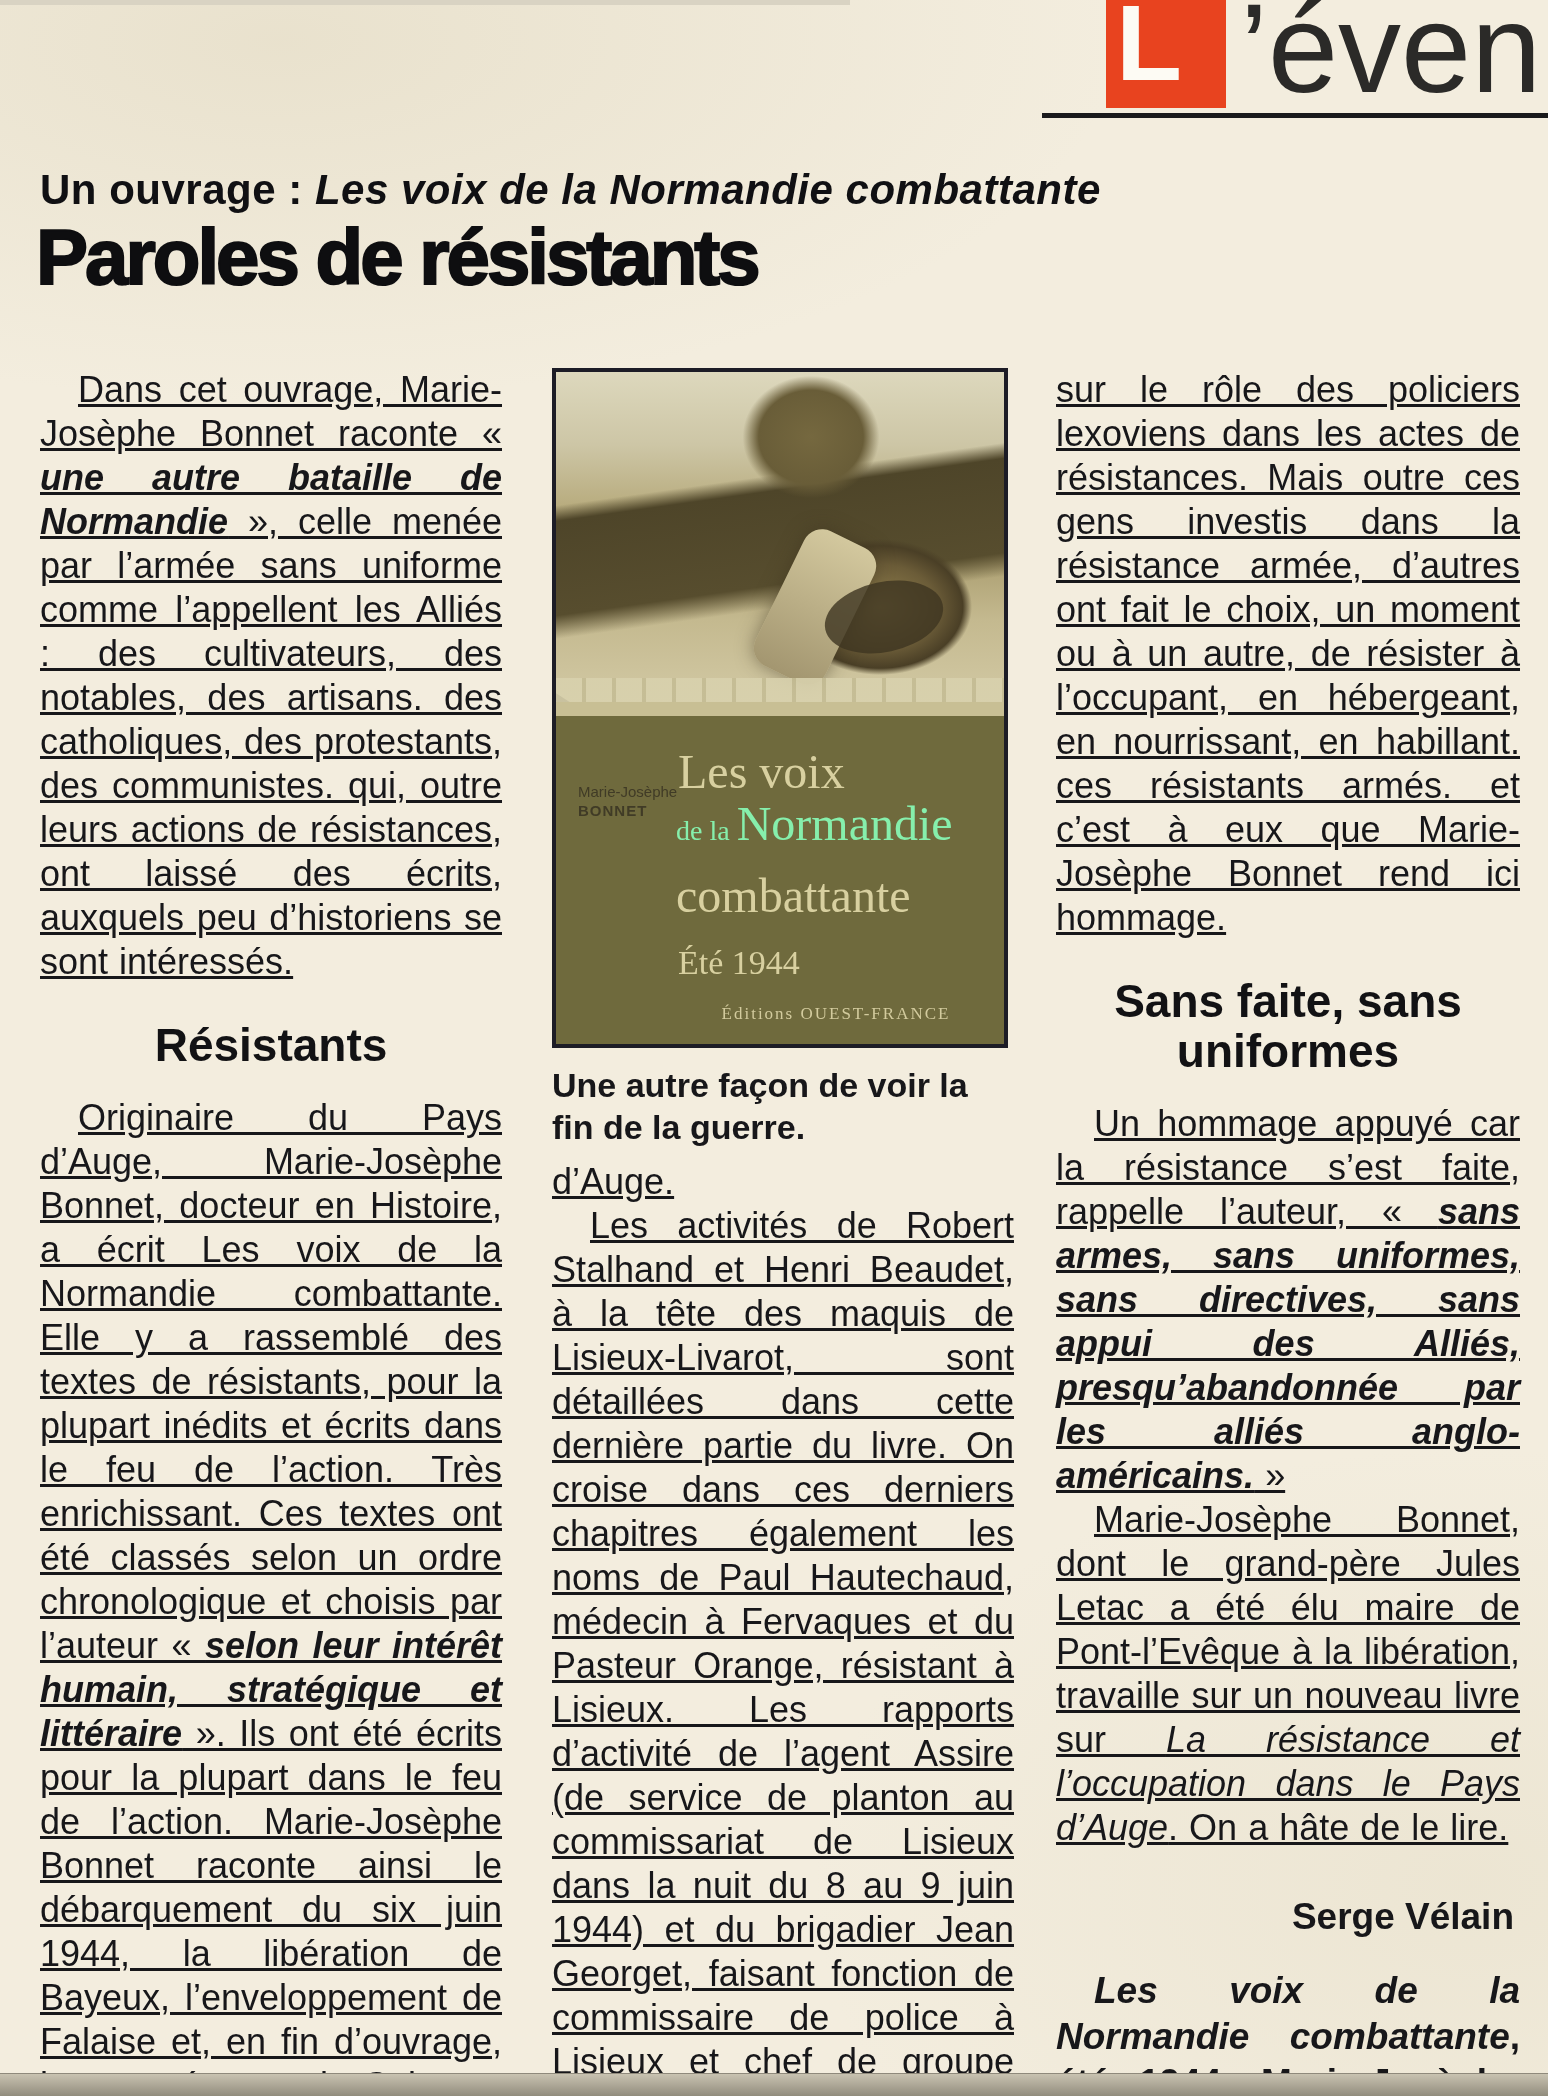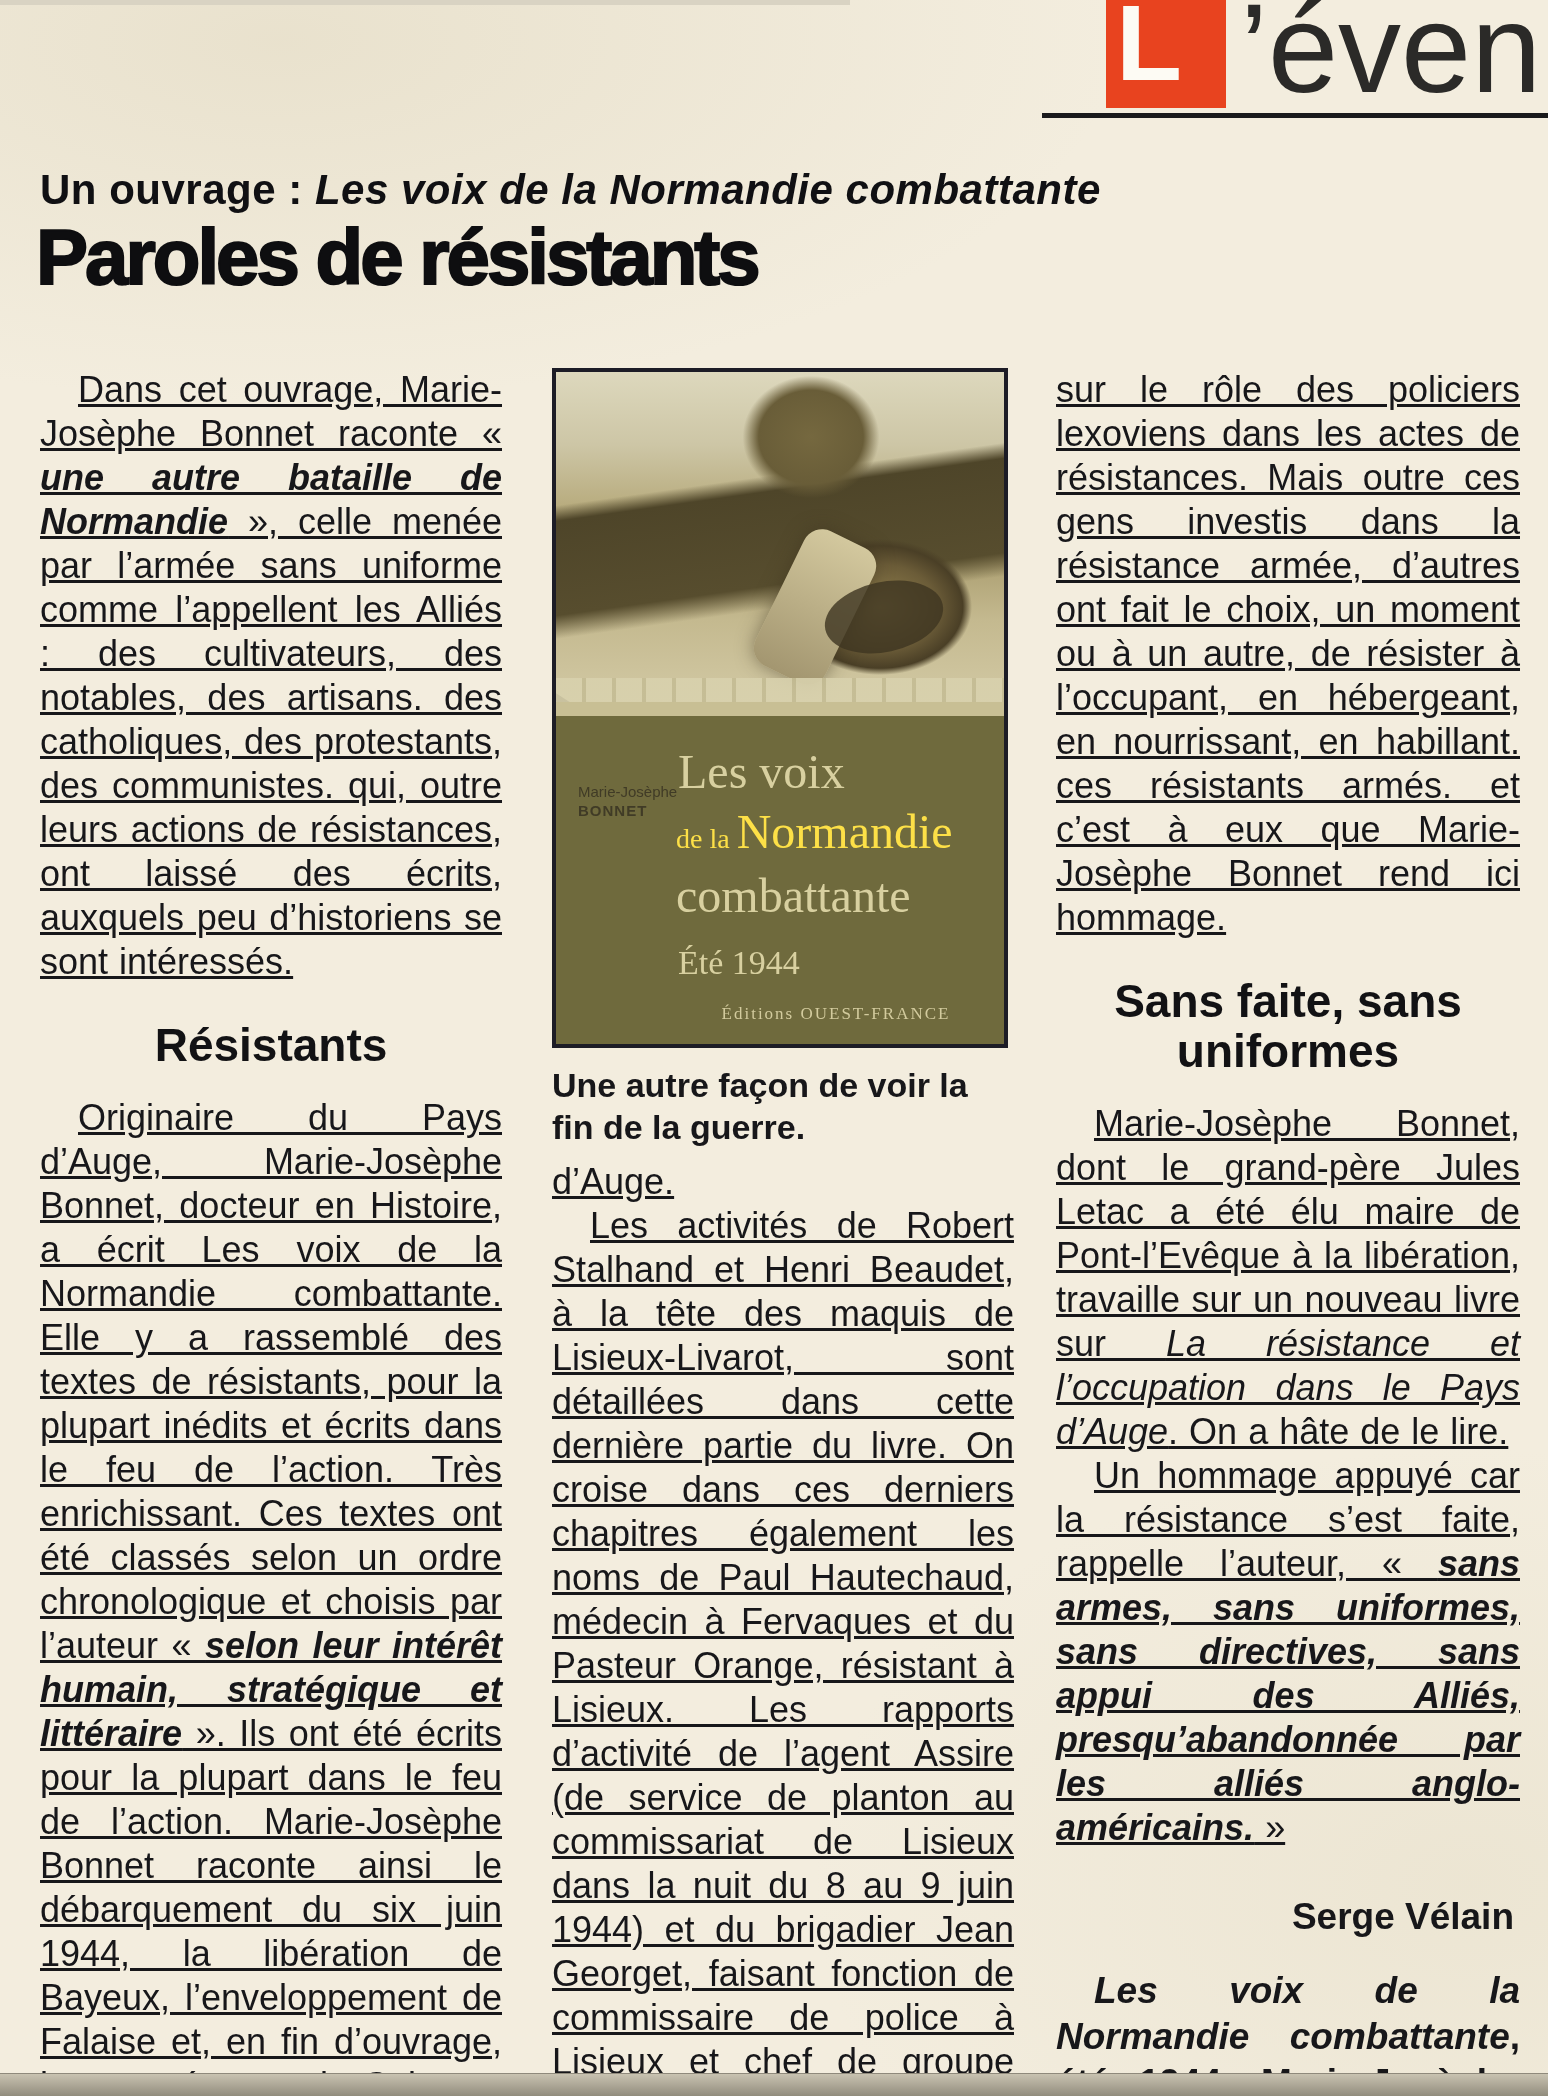--- a/index.html
+++ b/index.html
@@ -102,21 +102,21 @@
   }
   .cover-band{width:448px;height:14px;background:#c8bf94;}
   .cover-green{position:relative;width:480px;height:324px;font-family:"Liberation Serif", serif;}
   .cover-author{
     position:absolute;left:22px;top:66px;
     font-size:15px;line-height:19px;color:#403b26;
     font-family:"Liberation Sans", sans-serif;
   }
   .cover-author .a2{font-weight:700;letter-spacing:1px;}
   .cover-t1{position:absolute;left:122px;top:28px;font-size:48px;color:#d8d0a0;}
-  .cover-t2{position:absolute;left:120px;top:88px;font-size:48px;color:#fde047;white-space:nowrap;}
+  .cover-t2{position:absolute;left:120px;top:80px;font-size:48px;color:#86efac;white-space:nowrap;}
   .cover-t2 .small{font-size:28px;}
   .cover-t3{position:absolute;left:120px;top:152px;font-size:48px;color:#d8d0a0;}
   .cover-sub{position:absolute;left:122px;top:228px;font-size:34px;color:#d8d0a0;}
   .cover-pub{
     position:absolute;left:0;bottom:16px;width:100%;
     text-align:center;font-size:17px;letter-spacing:2px;color:#d3cb9e;
     font-family:"Liberation Serif", serif;
     padding-left:40px;
   }
   .caption{
@@ -188,20 +188,20 @@
       </div>
     </figure>
     <p class="caption">Une autre façon de voir la fin de la guerre.</p>
     <p class="body cont">d’Auge.</p>
     <p class="body indent">Les activités de Robert Stalhand et Henri Beaudet, à la tête des maquis de Lisieux-Livarot, sont détaillées dans cette dernière partie du livre. On croise dans ces derniers chapitres également les noms de Paul Hautechaud, médecin à Fervaques et du Pasteur Orange, résistant à Lisieux. Les rapports d’activité de l’agent Assire (de service de planton au commissariat de Lisieux dans la nuit du 8 au 9 juin 1944) et du brigadier Jean Georget, faisant fonction de commissaire de police à Lisieux et chef de groupe FFI France d’abord, donne de nombreux détails</p>
   </div>
 
   <div class="col col3">
     <p class="body">sur le rôle des policiers lexoviens dans les actes de résistances. Mais outre ces gens investis dans la résistance armée, d’autres ont fait le choix, un moment ou à un autre, de résister à l’occupant, en hébergeant, en nourrissant, en habillant. ces résistants armés. et c’est à eux que Marie-Josèphe Bonnet rend ici hommage.</p>
     <h2 class="subhead">Sans faite, sans uniformes</h2>
+    <p class="body indent"><span>Un hommage appuyé car la résistance s’est faite, rappelle l’auteur, « </span><span class="bi">sans armes, sans uniformes, sans directives, sans appui des Alliés, presqu’abandonnée par les alliés anglo-américains.</span><span> »</span></p>
     <p class="body indent"><span>Marie-Josèphe Bonnet, dont le grand-père Jules Letac a été élu maire de Pont-l’Evêque à la libération, travaille sur un nouveau livre sur </span><span class="it">La résistance et l’occupation dans le Pays d’Auge</span><span>. On a hâte de le lire.</span></p>
-    <p class="body indent"><span>Un hommage appuyé car la résistance s’est faite, rappelle l’auteur, « </span><span class="bi">sans armes, sans uniformes, sans directives, sans appui des Alliés, presqu’abandonnée par les alliés anglo-américains.</span><span> »</span></p>
     <p class="byline">Serge Vélain</p>
     <p class="bib"><span class="bib-title">Les voix de la Normandie combattante</span><span>, été 1944, Marie-Josèphe Bonnet, éditions Ouest-France 2010, 352 pages, 17 €.</span></p>
   </div>
 
   <div class="bottom-strip"></div>
 </div>
 
 </body></html>

